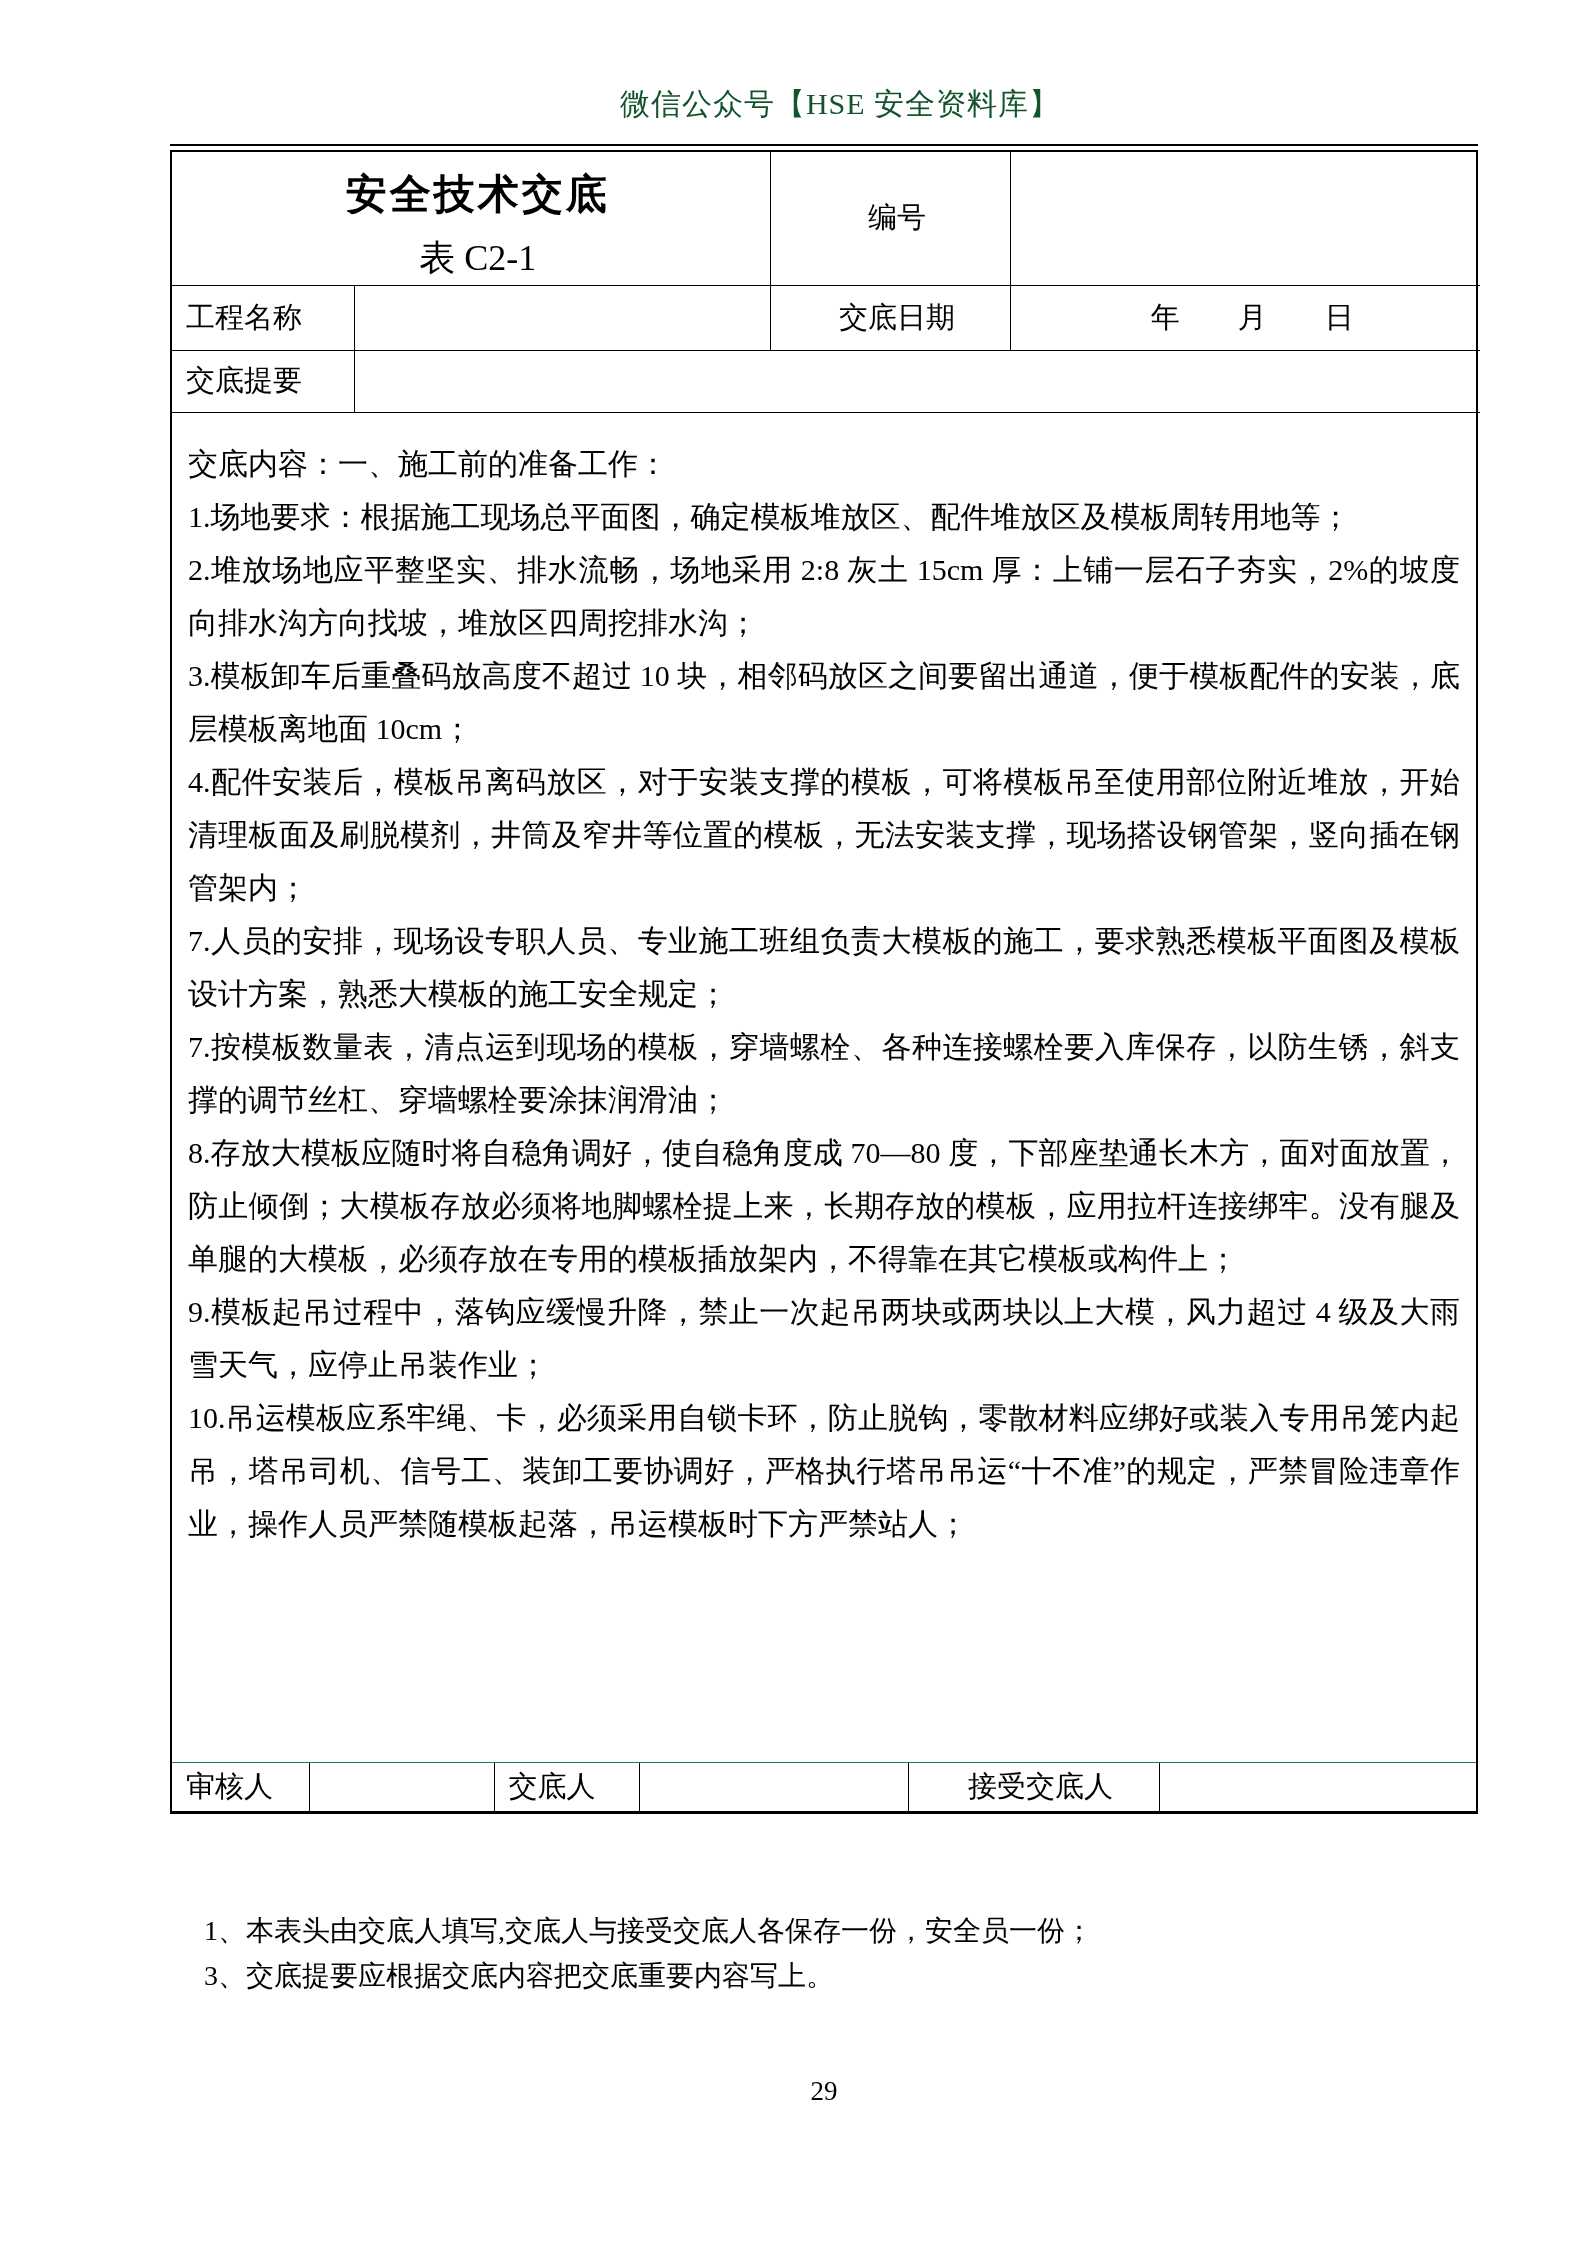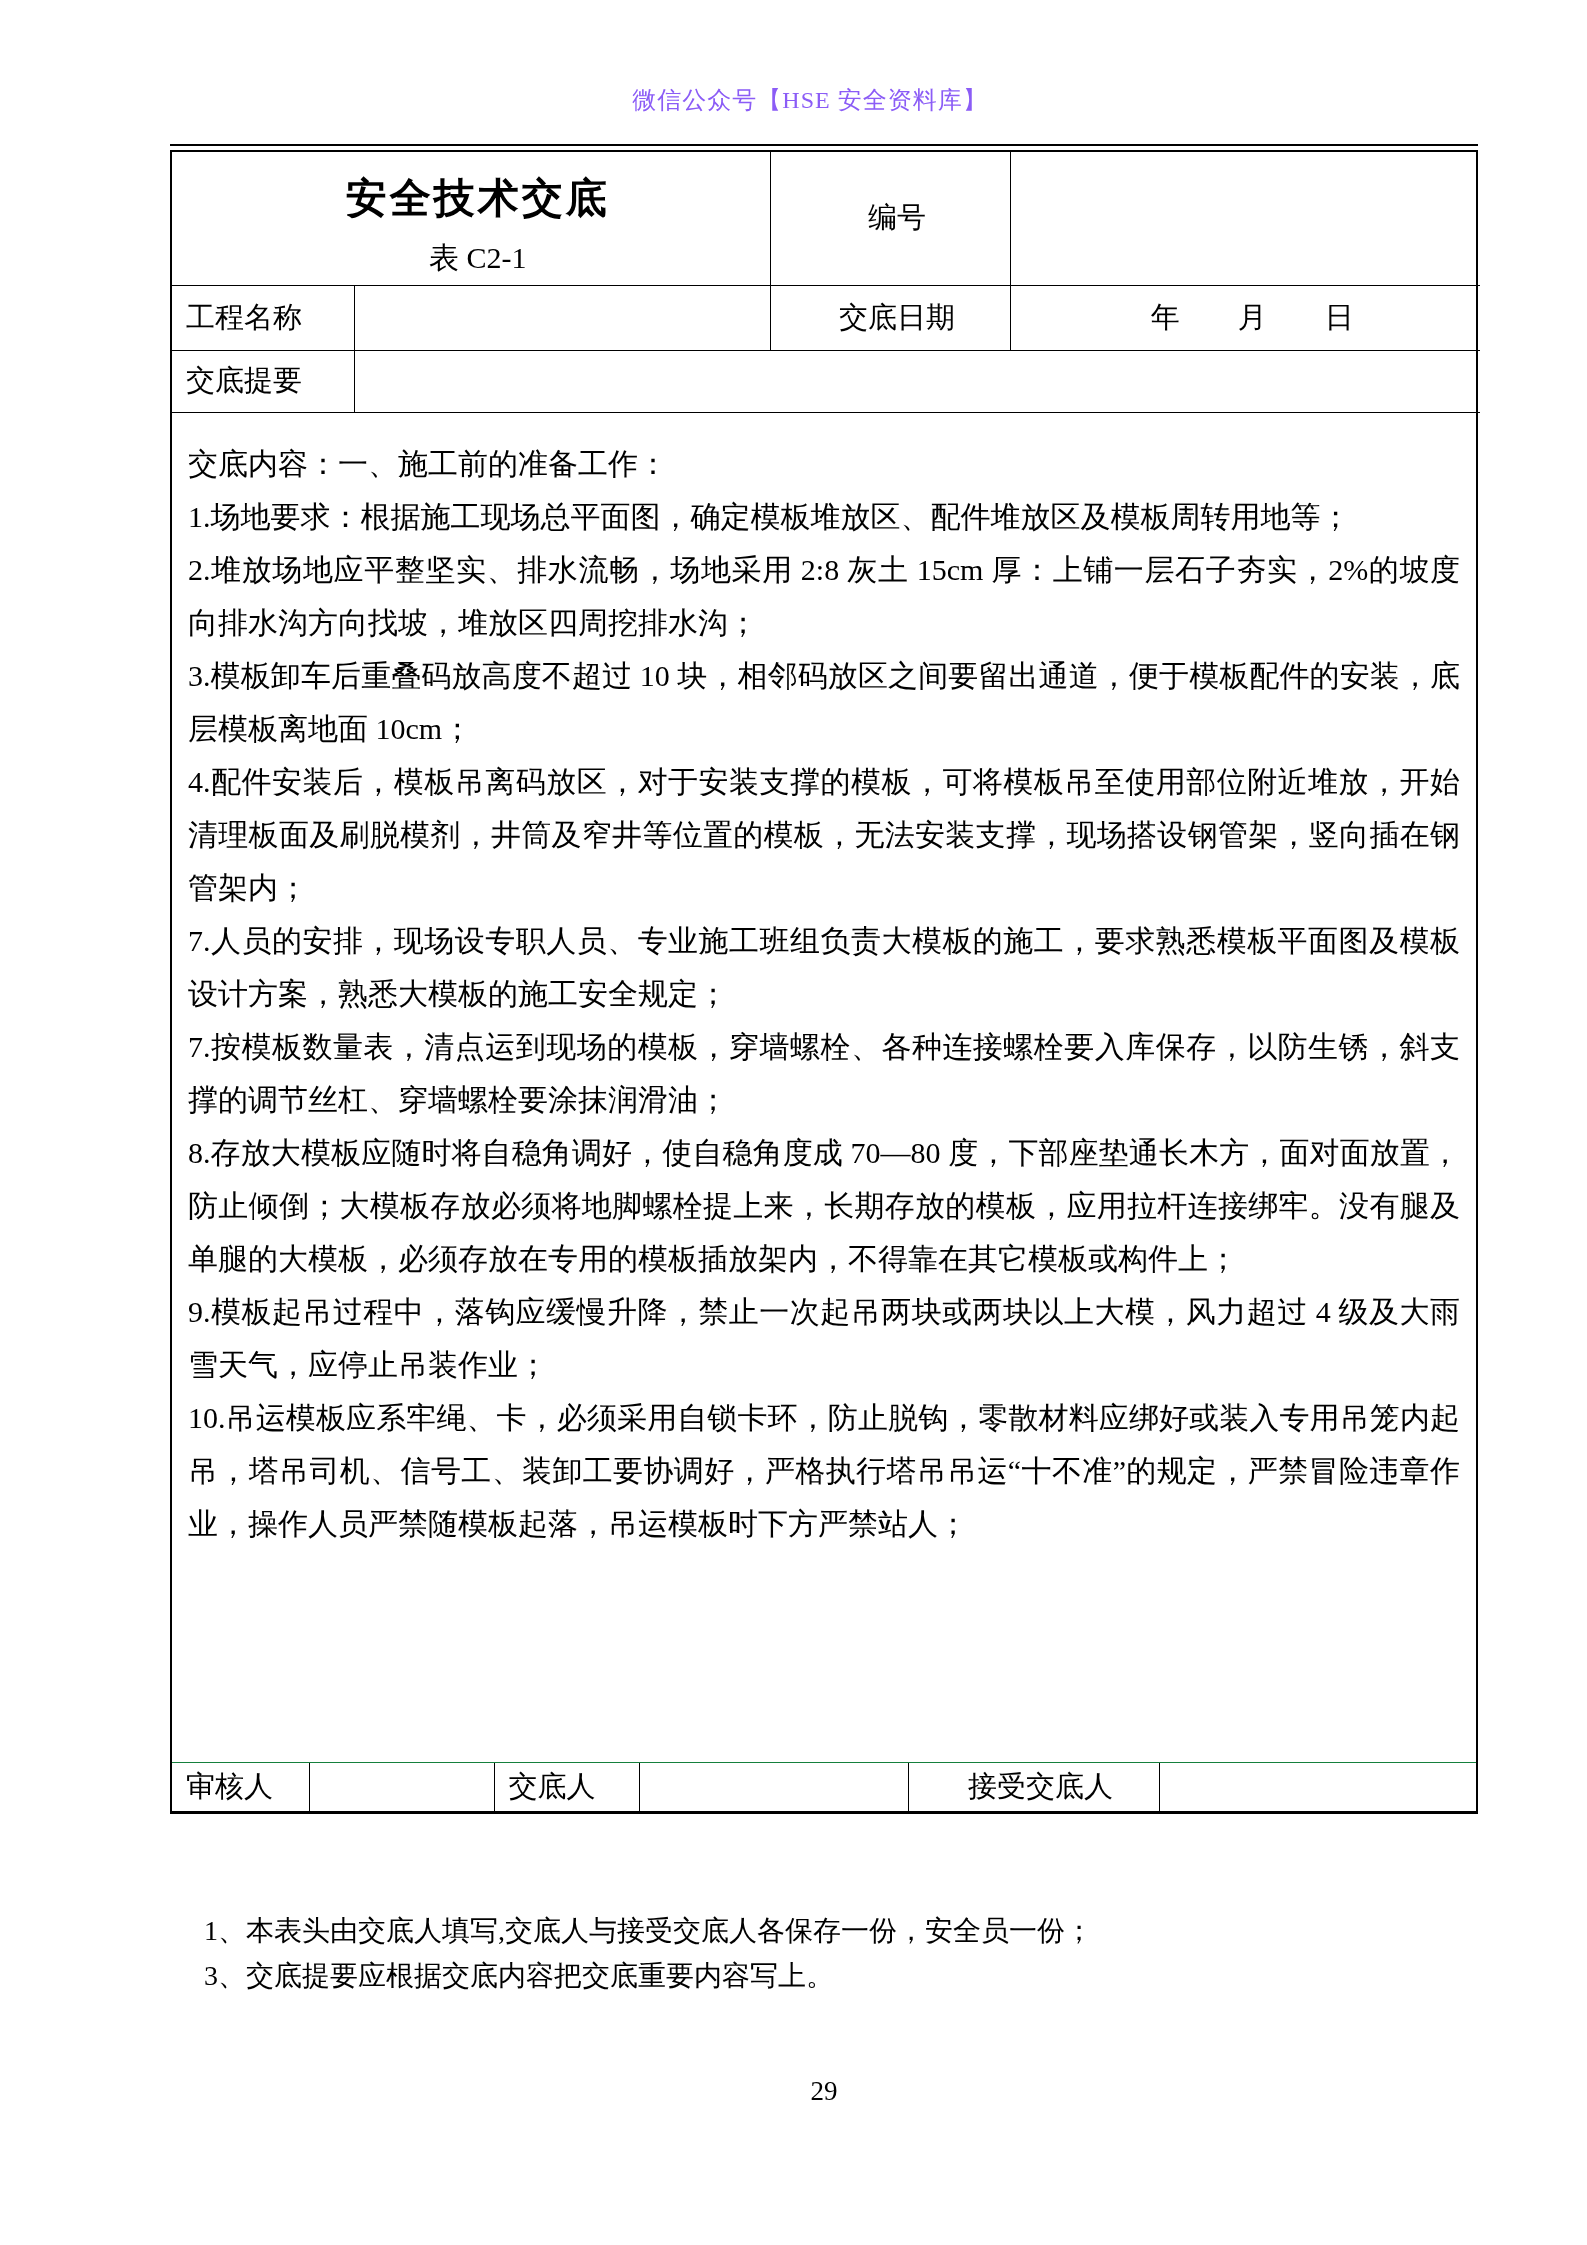--- a/index.html
+++ b/index.html
@@ -6,25 +6,25 @@
   .page{
     position:relative;
     width:1587px;height:2245px;
     background:#ffffff;
     font-family:"Liberation Serif","DejaVu Serif",serif;
     color:#000;
     overflow:hidden;
   }
   .watermark{
     position:absolute;
-    left:810px;top:84px;
+    left:840px;top:84px;
     transform:translateX(-50%);
-    font-size:24px;
+    font-size:30px;
     white-space:nowrap;
-    color:#8b5cf6;
+    color:#14532d;
     letter-spacing:1px;
   }
   .header-rule{
     position:absolute;
     left:170px;top:144px;
     width:1308px;height:2px;
     background:#000;
   }
   .form{
     position:absolute;
@@ -52,21 +52,21 @@
   table.sig td{border-bottom:none;}
   td.center{text-align:center;padding-left:0;}
   td.title-cell{text-align:center;padding-left:0;}
   .form-title{
     font-size:41px;
     font-weight:bold;
     letter-spacing:3px;
     margin-top:14px;
   }
   .form-code{
-    font-size:30px;
+    font-size:36px;
     margin-top:12px;
   }
   .bold{font-weight:bold;}
   .content-cell{
     border-bottom:1px solid #15803d;
     height:1350px;
     box-sizing:border-box;
     padding:24px 16px 0 16px;
     font-size:30px;
     line-height:53px;

